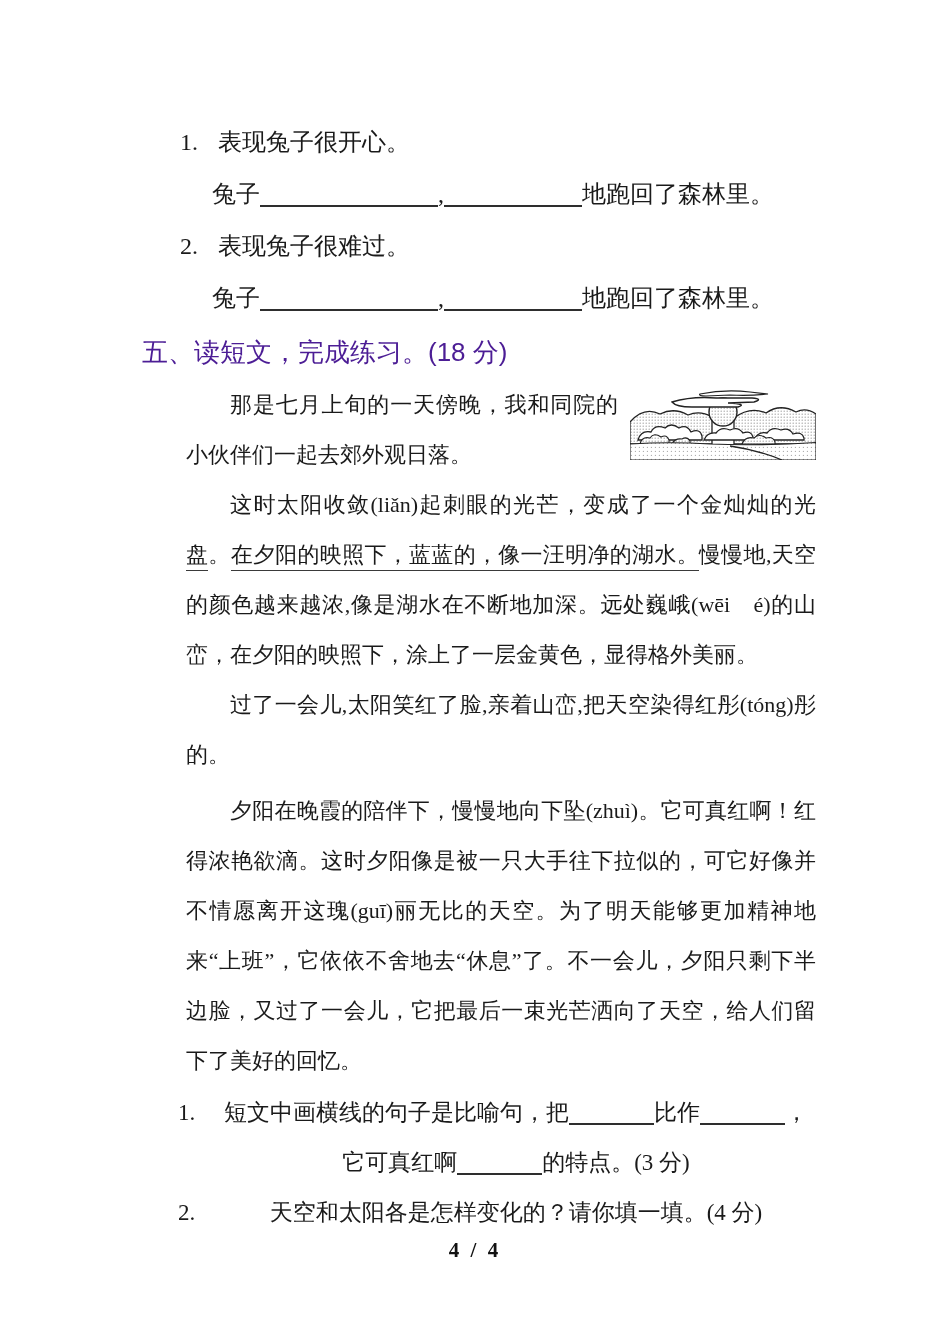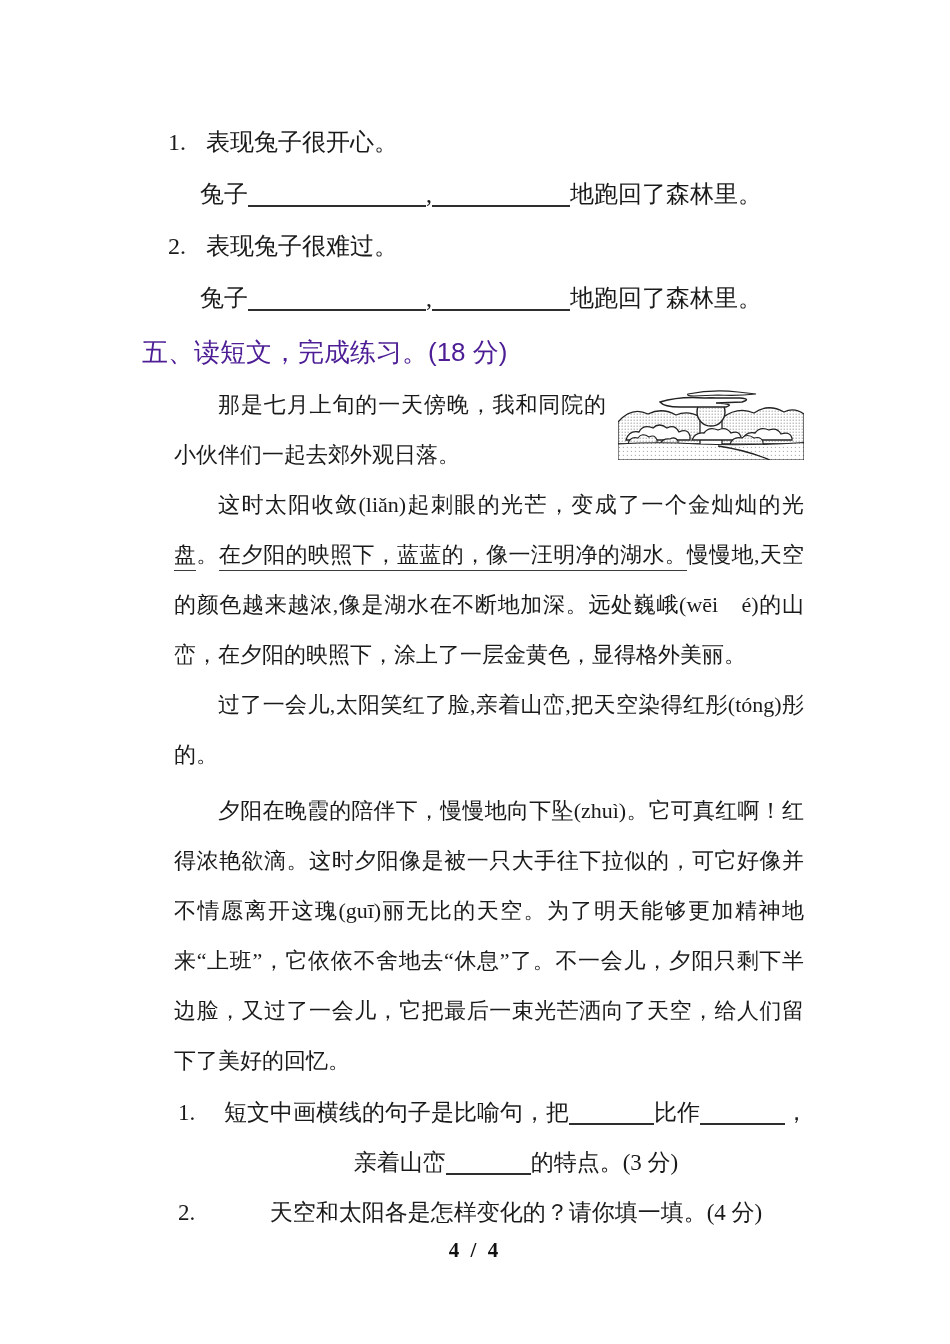--- a/index.html
+++ b/index.html
@@ -4,38 +4,38 @@
 <style>
   html,body { margin:0; padding:0; background:#ffffff; }
   .page {
     position:relative; width:950px; height:1344px; background:#fff;
     color:#1a1a1a; font-family:"Liberation Serif","DejaVu Serif",serif;
     overflow:hidden;
   }
   .content { position:absolute; left:142px; top:116px; width:674px; }
 
   
-  .fill-items { margin-left:26px; font-size:24px; }
+  .fill-items { margin-left:38px; font-size:24px; }
   .fi-row  { line-height:52px; white-space:nowrap; }
   .fi-num  { display:inline-block; width:38px; }
   .fi-line { line-height:52px; margin-left:32px; white-space:nowrap; }
 
   .blank { display:inline-block; height:1em; border-bottom:2px solid #2e2e2e; vertical-align:-5px; }
   .blank.b-wide   { width:178px; }
   .blank.b-mid    { width:138px; }
   .blank.b-small  { width:85px;  }
 
   
   .section-title {
     font-family:"Liberation Sans","DejaVu Sans",sans-serif;
     font-weight:normal; font-size:26px; line-height:56px; color:#4c1d95;
   }
 
   
-  .passage { margin-left:32px; width:630px; font-size:22px; line-height:50px; text-align:justify; }
+  .passage { margin-left:44px; width:630px; font-size:22px; line-height:50px; text-align:justify; }
   .passage p { margin:0; text-indent:2em; }
   .passage p.p4 { margin-top:6px; }
   .ul { border-bottom:1.5px solid #3a3a3a; padding-bottom:3px; }
 
   .sunset { float:right; width:186px; height:74px; margin:6px 0 10px 12px; }
 
   
   .questions { margin-left:36px; font-size:23px; margin-top:2px; }
   .q-item { display:flex; }
   .q-num  { width:38px; flex:none; line-height:50px; }
@@ -119,21 +119,21 @@
 
     <div class="questions">
 
       <div class="q-item">
         <div class="q-num">1.</div>
         <div class="q-body">
           <div class="q-line">
             <span>短文中画横线的句子是比喻句，把</span><span class="blank b-small"></span><span>比作</span><span class="blank b-small"></span><span>，</span>
           </div>
           <div class="q-line">
-            <span>亲着山峦</span><span class="blank b-small"></span><span>的特点。(3 分)</span>
+            <span>它可真红啊</span><span class="blank b-small"></span><span>的特点。(3 分)</span>
           </div>
         </div>
       </div>
 
       <div class="q-item">
         <div class="q-num">2.</div>
         <div class="q-body">
           <div class="q-line">
             <span>天空和太阳各是怎样变化的？请你填一填。(4 分)</span>
           </div>

